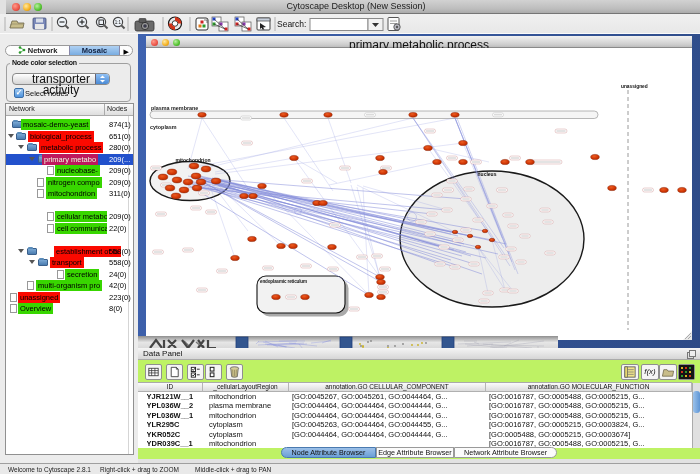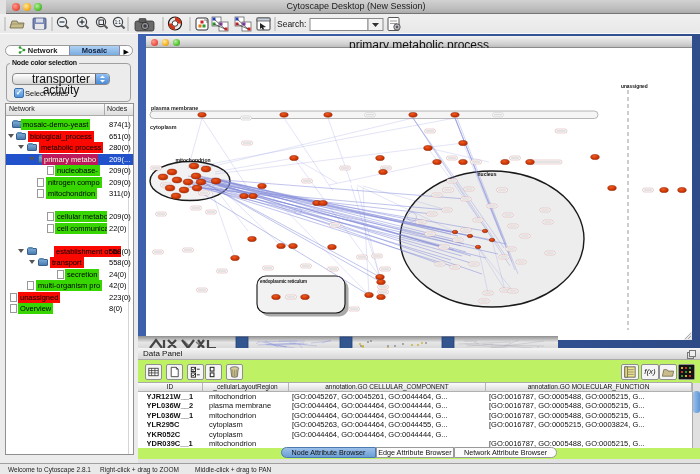--- a/index.html
+++ b/index.html
@@ -708,20 +708,21 @@
     <div class="td" style="left:71px;top:27.8px;width:78px;">mitochondrion</div>
     <div class="td" style="left:154px;top:27.8px;width:192px;">[GO:0044464, GO:0044464, GO:0044444, G...</div>
     <div class="td" style="left:351px;top:27.8px;width:201px;">[GO:0016787, GO:0005488, GO:0005215, G...</div>
     <div class="td tdb" style="left:8.5px;top:37.2px;width:57px;">YLR295C</div>
     <div class="td" style="left:71px;top:37.2px;width:78px;">cytoplasm</div>
     <div class="td" style="left:154px;top:37.2px;width:192px;">[GO:0045263, GO:0044464, GO:0044455, G...</div>
     <div class="td" style="left:351px;top:37.2px;width:201px;">[GO:0016787, GO:0005215, GO:0003824, G...</div>
     <div class="td tdb" style="left:8.5px;top:46.6px;width:57px;">YKR052C</div>
     <div class="td" style="left:71px;top:46.6px;width:78px;">cytoplasm</div>
     <div class="td" style="left:154px;top:46.6px;width:192px;">[GO:0044464, GO:0044464, GO:0044444, G...</div>
+    <div class="td" style="left:351px;top:46.6px;width:201px;">[GO:0005488, GO:0005215, GO:0003674]</div>
     <div class="td tdb" style="left:8.5px;top:56.0px;width:57px;">YDR039C__1</div>
     <div class="td" style="left:71px;top:56.0px;width:78px;">mitochondrion</div>
     <div class="td" style="left:351px;top:56.0px;width:201px;">[GO:0016787, GO:0005488, GO:0005215, G...</div>
     <div style="position:absolute;left:554px;top:0;width:8px;height:65px;background:#e0e0e0;border-left:1px solid #aaa;box-sizing:border-box;"></div>
     <div style="position:absolute;left:555px;top:8px;width:7px;height:22px;background:linear-gradient(90deg,#9cc2ea,#5e95d5);border-radius:3px;"></div>
   </div>
   <div id="dptabs">
     <div class="dtab" style="left:143px;width:95px;background:linear-gradient(#9cc0e8,#6b9fd6);border-color:#4a7ab0;border-radius:6px 0 0 6px;">Node Attribute Browser</div>
     <div class="dtab" style="left:238px;width:78px;">Edge Attribute Browser</div>
     <div class="dtab" style="left:316px;width:103px;border-radius:0 6px 6px 0;">Network Attribute Browser</div>

